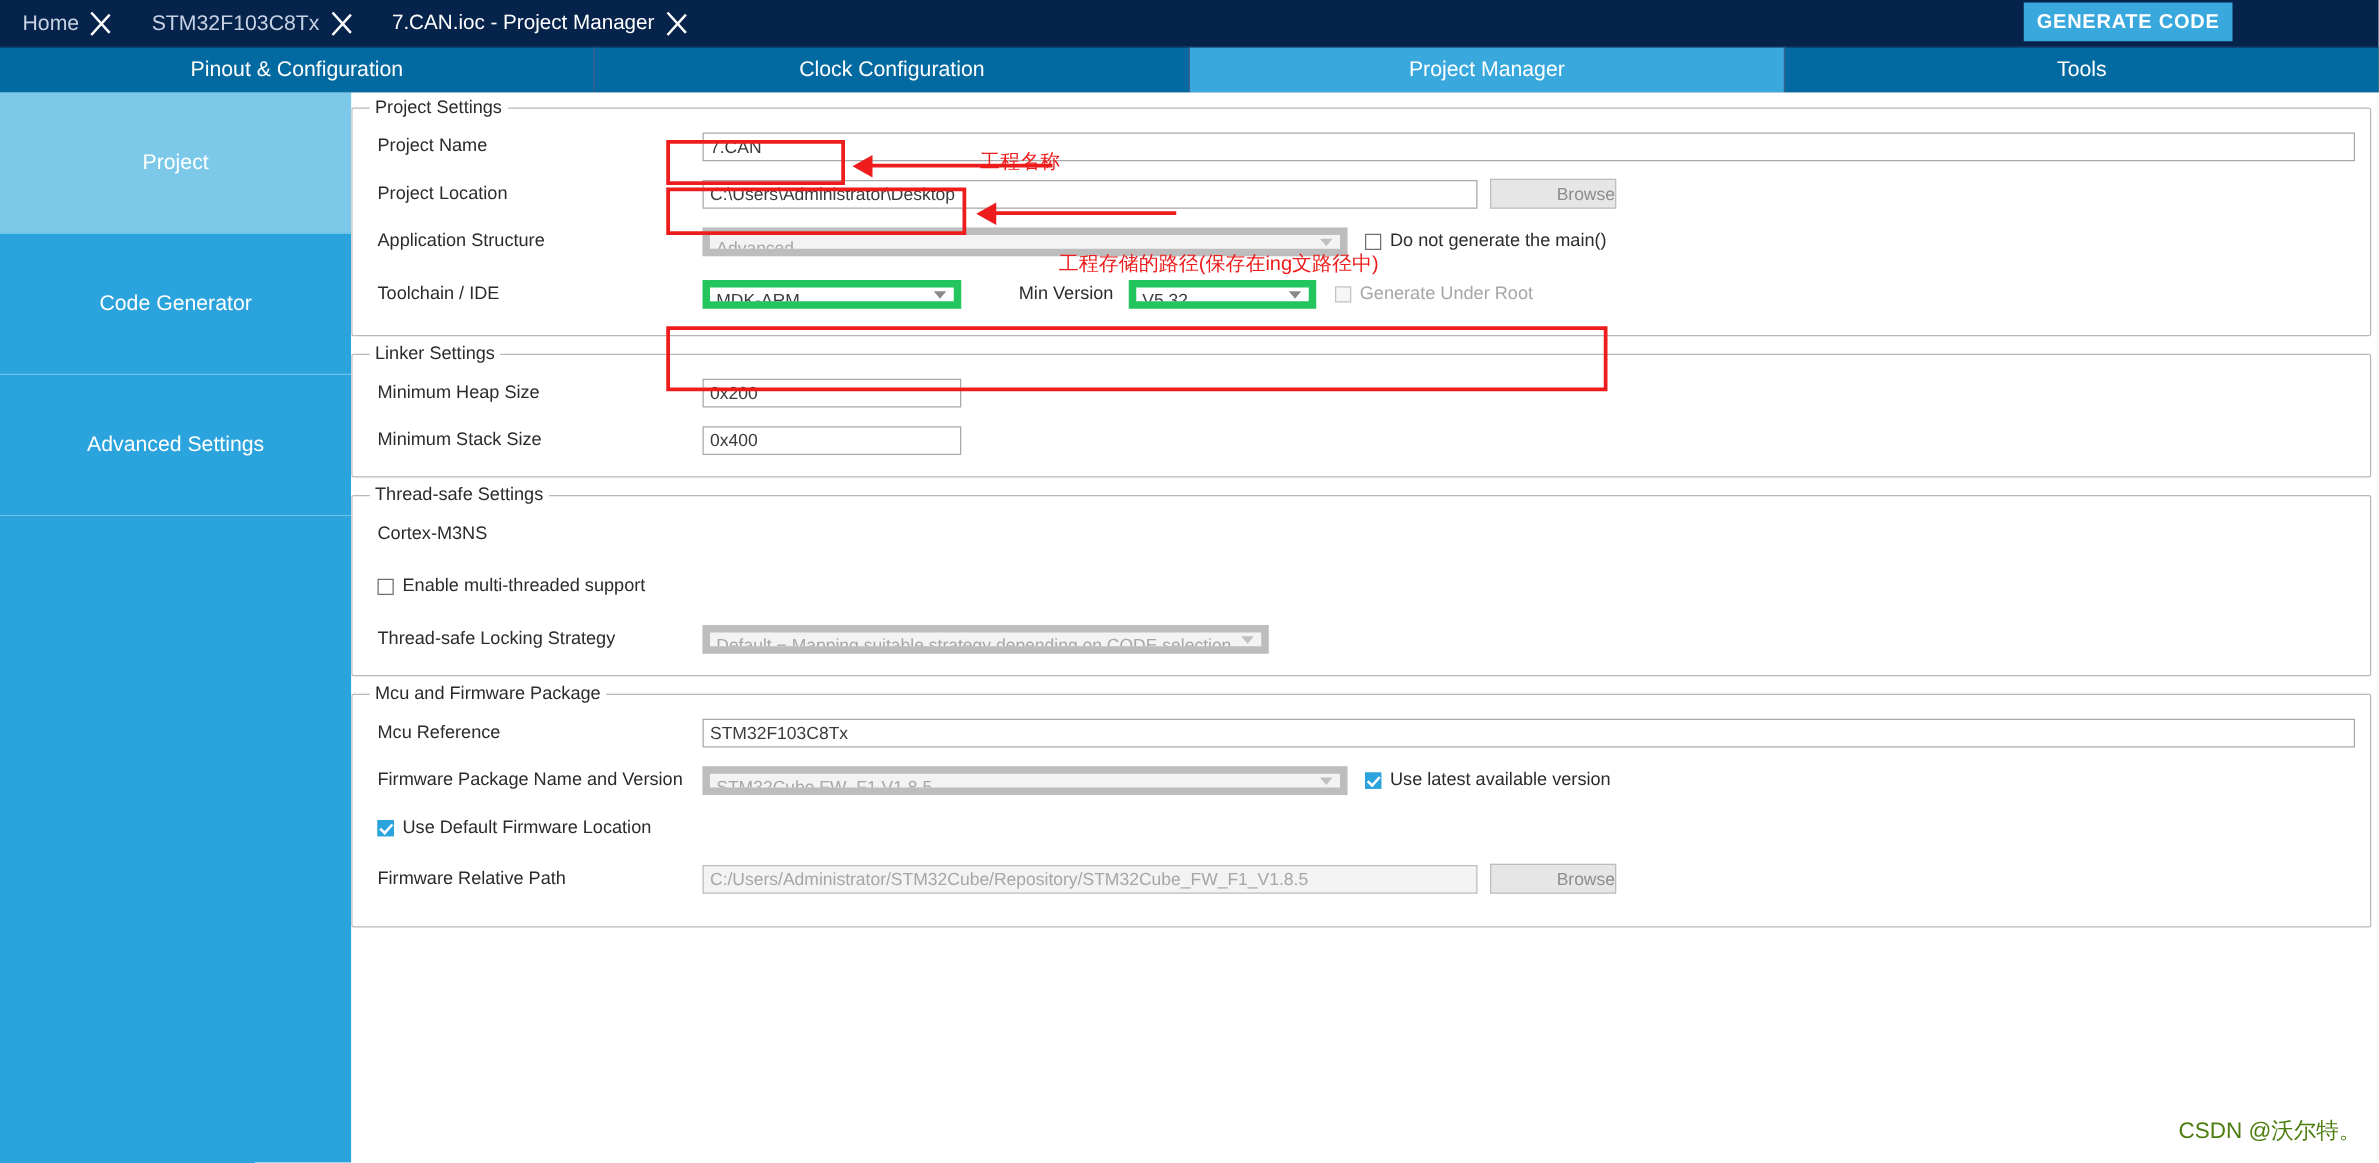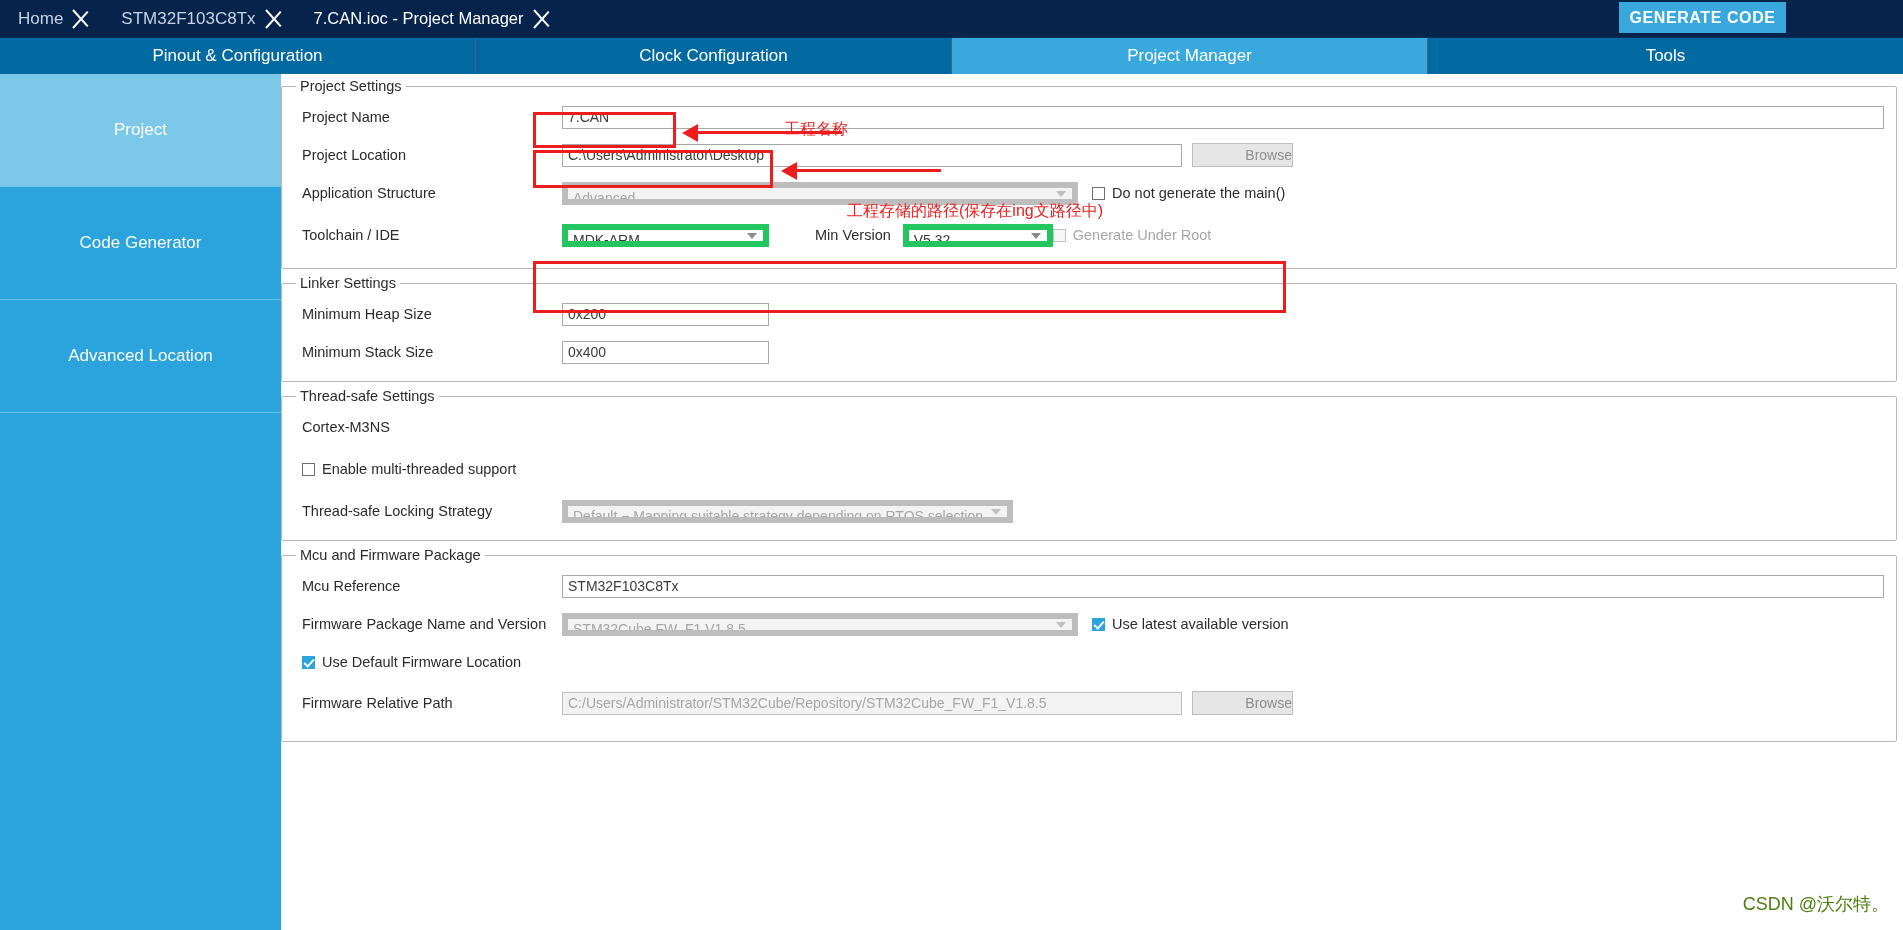--- a/index.html
+++ b/index.html
@@ -325,21 +325,21 @@
 <div class="body">
 
   <div class="sidebar">
     <div class="side-item active">
       <span>Project</span>
     </div>
     <div class="side-item">
       <span>Code Generator</span>
     </div>
     <div class="side-item">
-      <span>Advanced Location</span>
+      <span>Advanced Settings</span>
     </div>
     <div class="side-filler"></div>
   </div>
 
   <div class="content">
 
     <fieldset class="group">
       <legend>Project Settings</legend>
 
       <div class="row">
@@ -372,21 +372,21 @@
         <div class="row-label">Toolchain / IDE</div>
         <div class="sel" style="width:207px">
           <span>MDK-ARM</span>
           <span class="caret"></span>
         </div>
         <div class="mini-label">Min Version</div>
         <div class="sel" style="width:150px">
           <span>V5.32</span>
           <span class="caret"></span>
         </div>
-        <div class="chk-wrap disabled" style="margin-left:0">
+        <div class="chk-wrap disabled" style="margin-left:15px">
           <span class="box disabled"></span>
           <span>Generate Under Root</span>
         </div>
       </div>
 
       <div class="anno-box" style="left:251px;top:18px;width:143px;height:36px;"></div>
       <div class="anno-arrow" style="left:414px;top:37px;width:146px;"></div>
       <div class="anno-text" style="left:502px;top:25px;">工程名称</div>
 
       <div class="anno-box" style="left:251px;top:56px;width:240px;height:38px;"></div>
@@ -420,21 +420,21 @@
       <div class="row" style="height:46px">
         <div class="chk-wrap" style="padding-left:8px">
           <span class="box"></span>
           <span>Enable multi-threaded support</span>
         </div>
       </div>
 
       <div class="row">
         <div class="row-label">Thread-safe Locking Strategy</div>
         <div class="sel disabled grow">
-          <span>Default  −  Mapping suitable strategy depending on RTOS selection.</span>
+          <span>Default  −  Mapping suitable strategy depending on CODE selection.</span>
           <span class="caret"></span>
         </div>
       </div>
     </fieldset>
 
     <fieldset class="group" style="padding-bottom:16px">
       <legend>Mcu and Firmware Package</legend>
 
       <div class="row">
         <div class="row-label">Mcu Reference</div>

